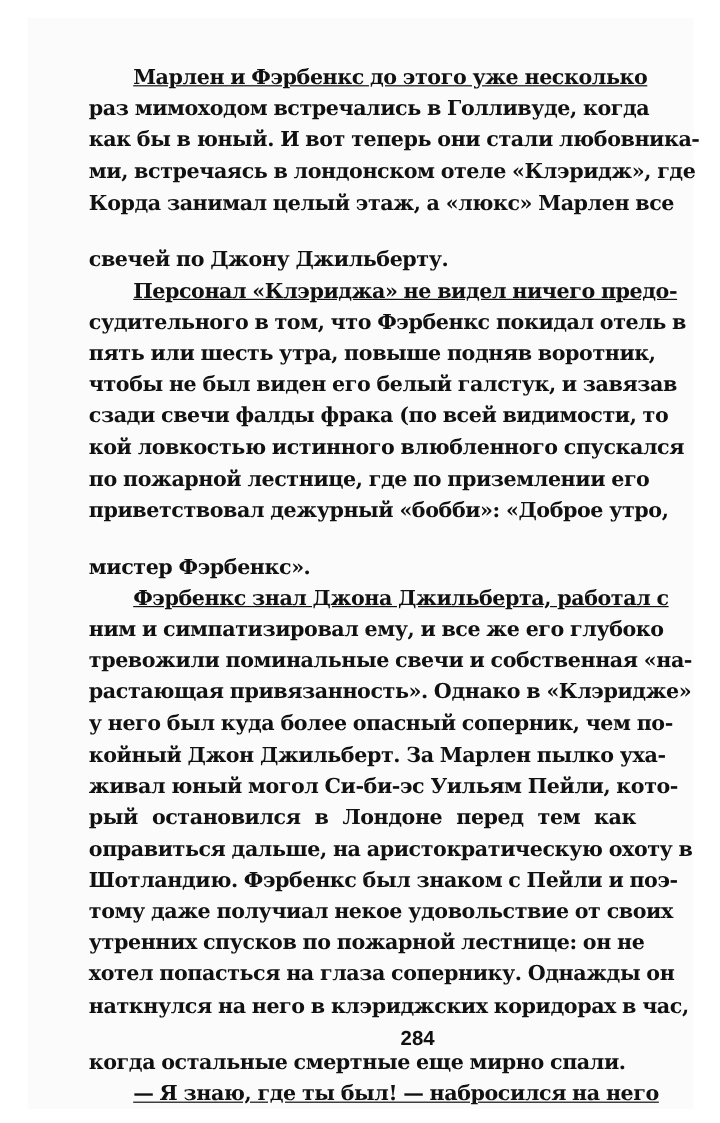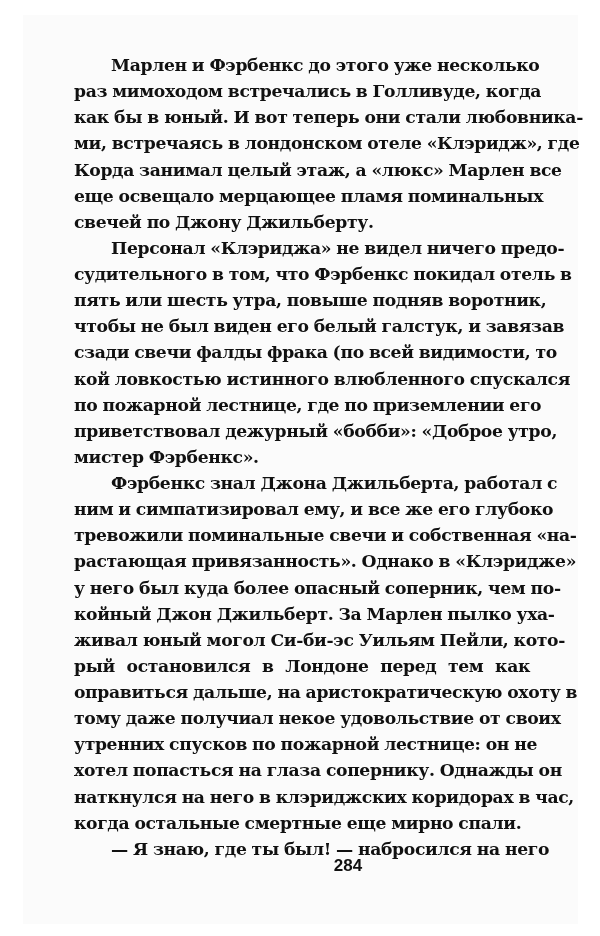--- a/index.html
+++ b/index.html
@@ -36,23 +36,25 @@
       display: block;
       height: 26.14px;
       white-space: nowrap;
       text-align: justify;
       text-align-last: justify;
       letter-spacing: -0.35px;
       word-spacing: -0.5px;
     }
     .line.indent {
       padding-left: 37px;
+      text-decoration: underline;
     }
     .line.last {
       text-align-last: left;
+      margin-top: 21px;
     }
     .page-number {
       position: absolute;
       left: 0;
       width: 600px;
       top: 856px;
       text-align: center;
       font-family: "Liberation Sans", sans-serif;
       font-weight: bold;
       font-size: 17px;
@@ -66,21 +68,20 @@
 <div class="page"></div>
 
 <div class="text-block">
 
   <div>
     <span class="line indent">Марлен и Фэрбенкс до этого уже несколько</span>
     <span class="line">раз мимоходом встречались в Голливуде, когда</span>
     <span class="line">как бы в юный. И вот теперь они стали любовника-</span>
     <span class="line">ми, встречаясь в лондонском отеле «Клэридж», где</span>
     <span class="line">Корда занимал целый этаж, а «люкс» Марлен все</span>
-    <span class="line">еще освещало мерцающее пламя поминальных</span>
     <span class="line last">свечей по Джону Джильберту.</span>
   </div>
 
   <div>
     <span class="line indent">Персонал «Клэриджа» не видел ничего предо-</span>
     <span class="line">судительного в том, что Фэрбенкс покидал отель в</span>
     <span class="line">пять или шесть утра, повыше подняв воротник,</span>
     <span class="line">чтобы не был виден его белый галстук, и завязав</span>
     <span class="line">сзади свечи фалды фрака (по всей видимости, то</span>
     <span class="line">кой ловкостью истинного влюбленного спускался</span>
@@ -92,20 +93,21 @@
   <div>
     <span class="line indent">Фэрбенкс знал Джона Джильберта, работал с</span>
     <span class="line">ним и симпатизировал ему, и все же его глубоко</span>
     <span class="line">тревожили поминальные свечи и собственная «на-</span>
     <span class="line">растающая привязанность». Однако в «Клэридже»</span>
     <span class="line">у него был куда более опасный соперник, чем по-</span>
     <span class="line">койный Джон Джильберт. За Марлен пылко уха-</span>
     <span class="line">живал юный могол Си-би-эс Уильям Пейли, кото-</span>
     <span class="line">рый остановился в Лондоне перед тем как</span>
     <span class="line">оправиться дальше, на аристократическую охоту в</span>
+    <span class="line">Шотландию. Фэрбенкс был знаком с Пейли и поэ-</span>
     <span class="line">тому даже получиал некое удовольствие от своих</span>
     <span class="line">утренних спусков по пожарной лестнице: он не</span>
     <span class="line">хотел попасться на глаза сопернику. Однажды он</span>
     <span class="line">наткнулся на него в клэриджских коридорах в час,</span>
     <span class="line last">когда остальные смертные еще мирно спали.</span>
   </div>
 
   <div>
     <span class="line indent">— Я знаю, где ты был! — набросился на него</span>
 

